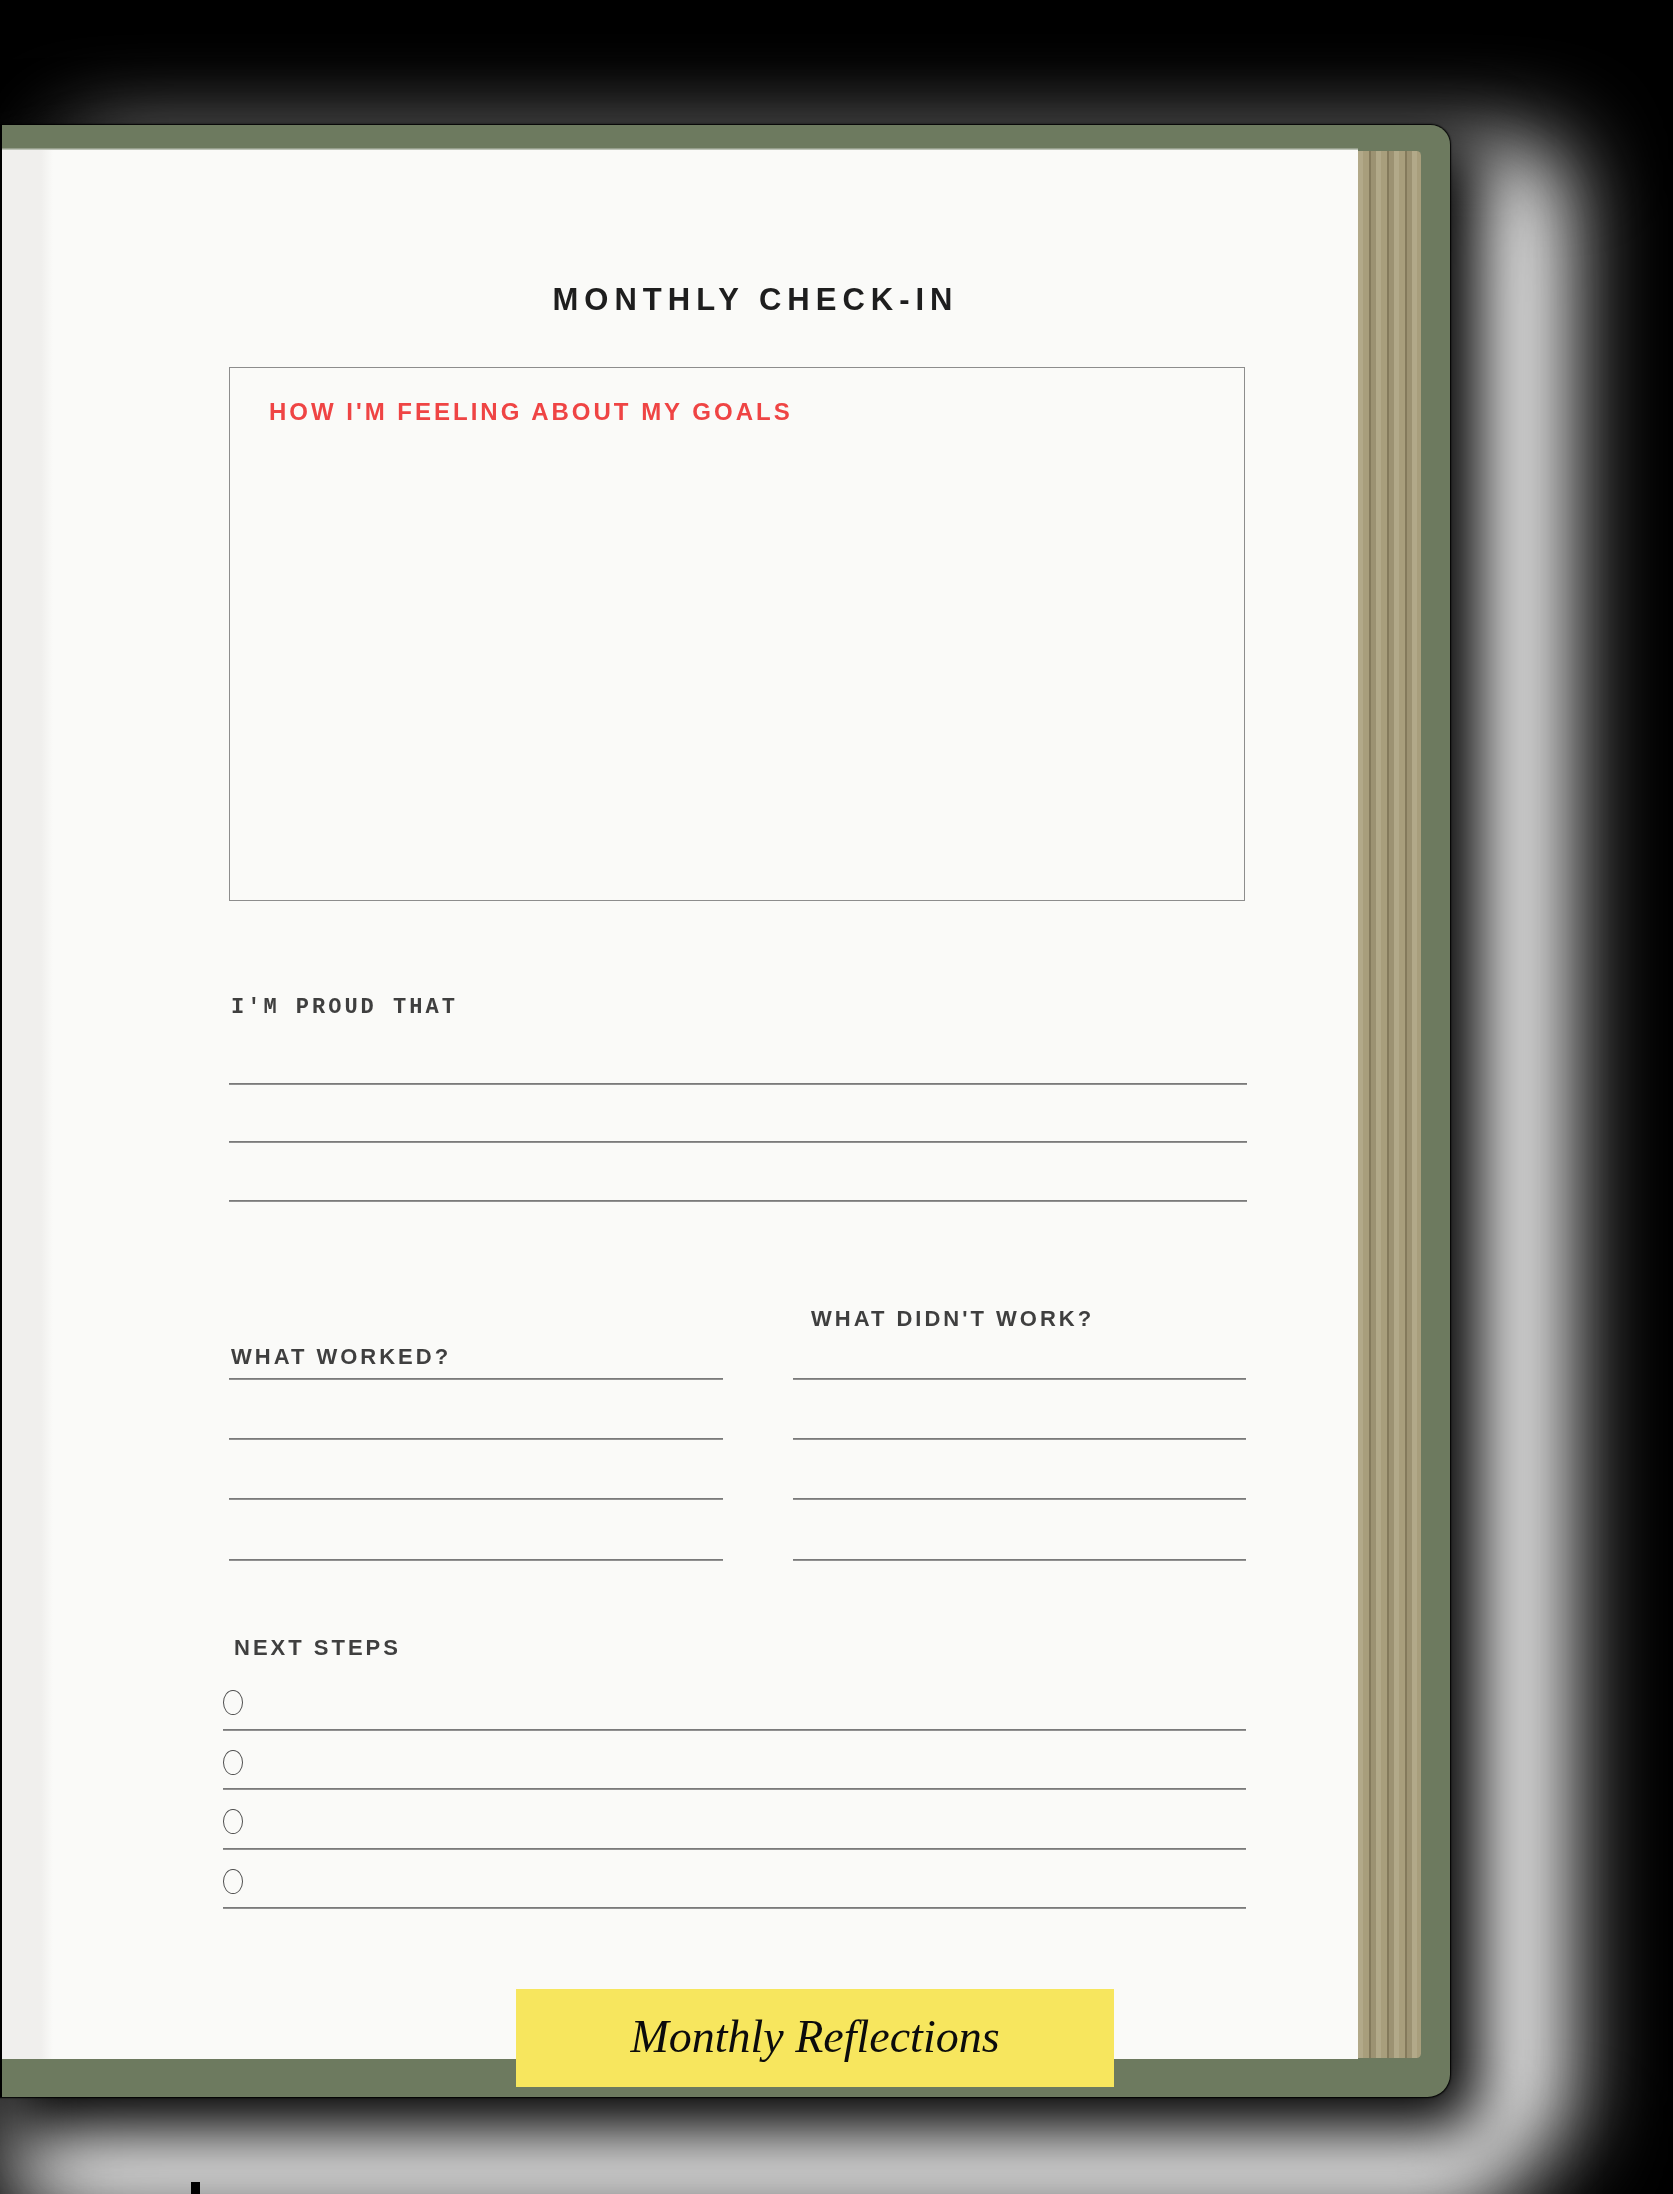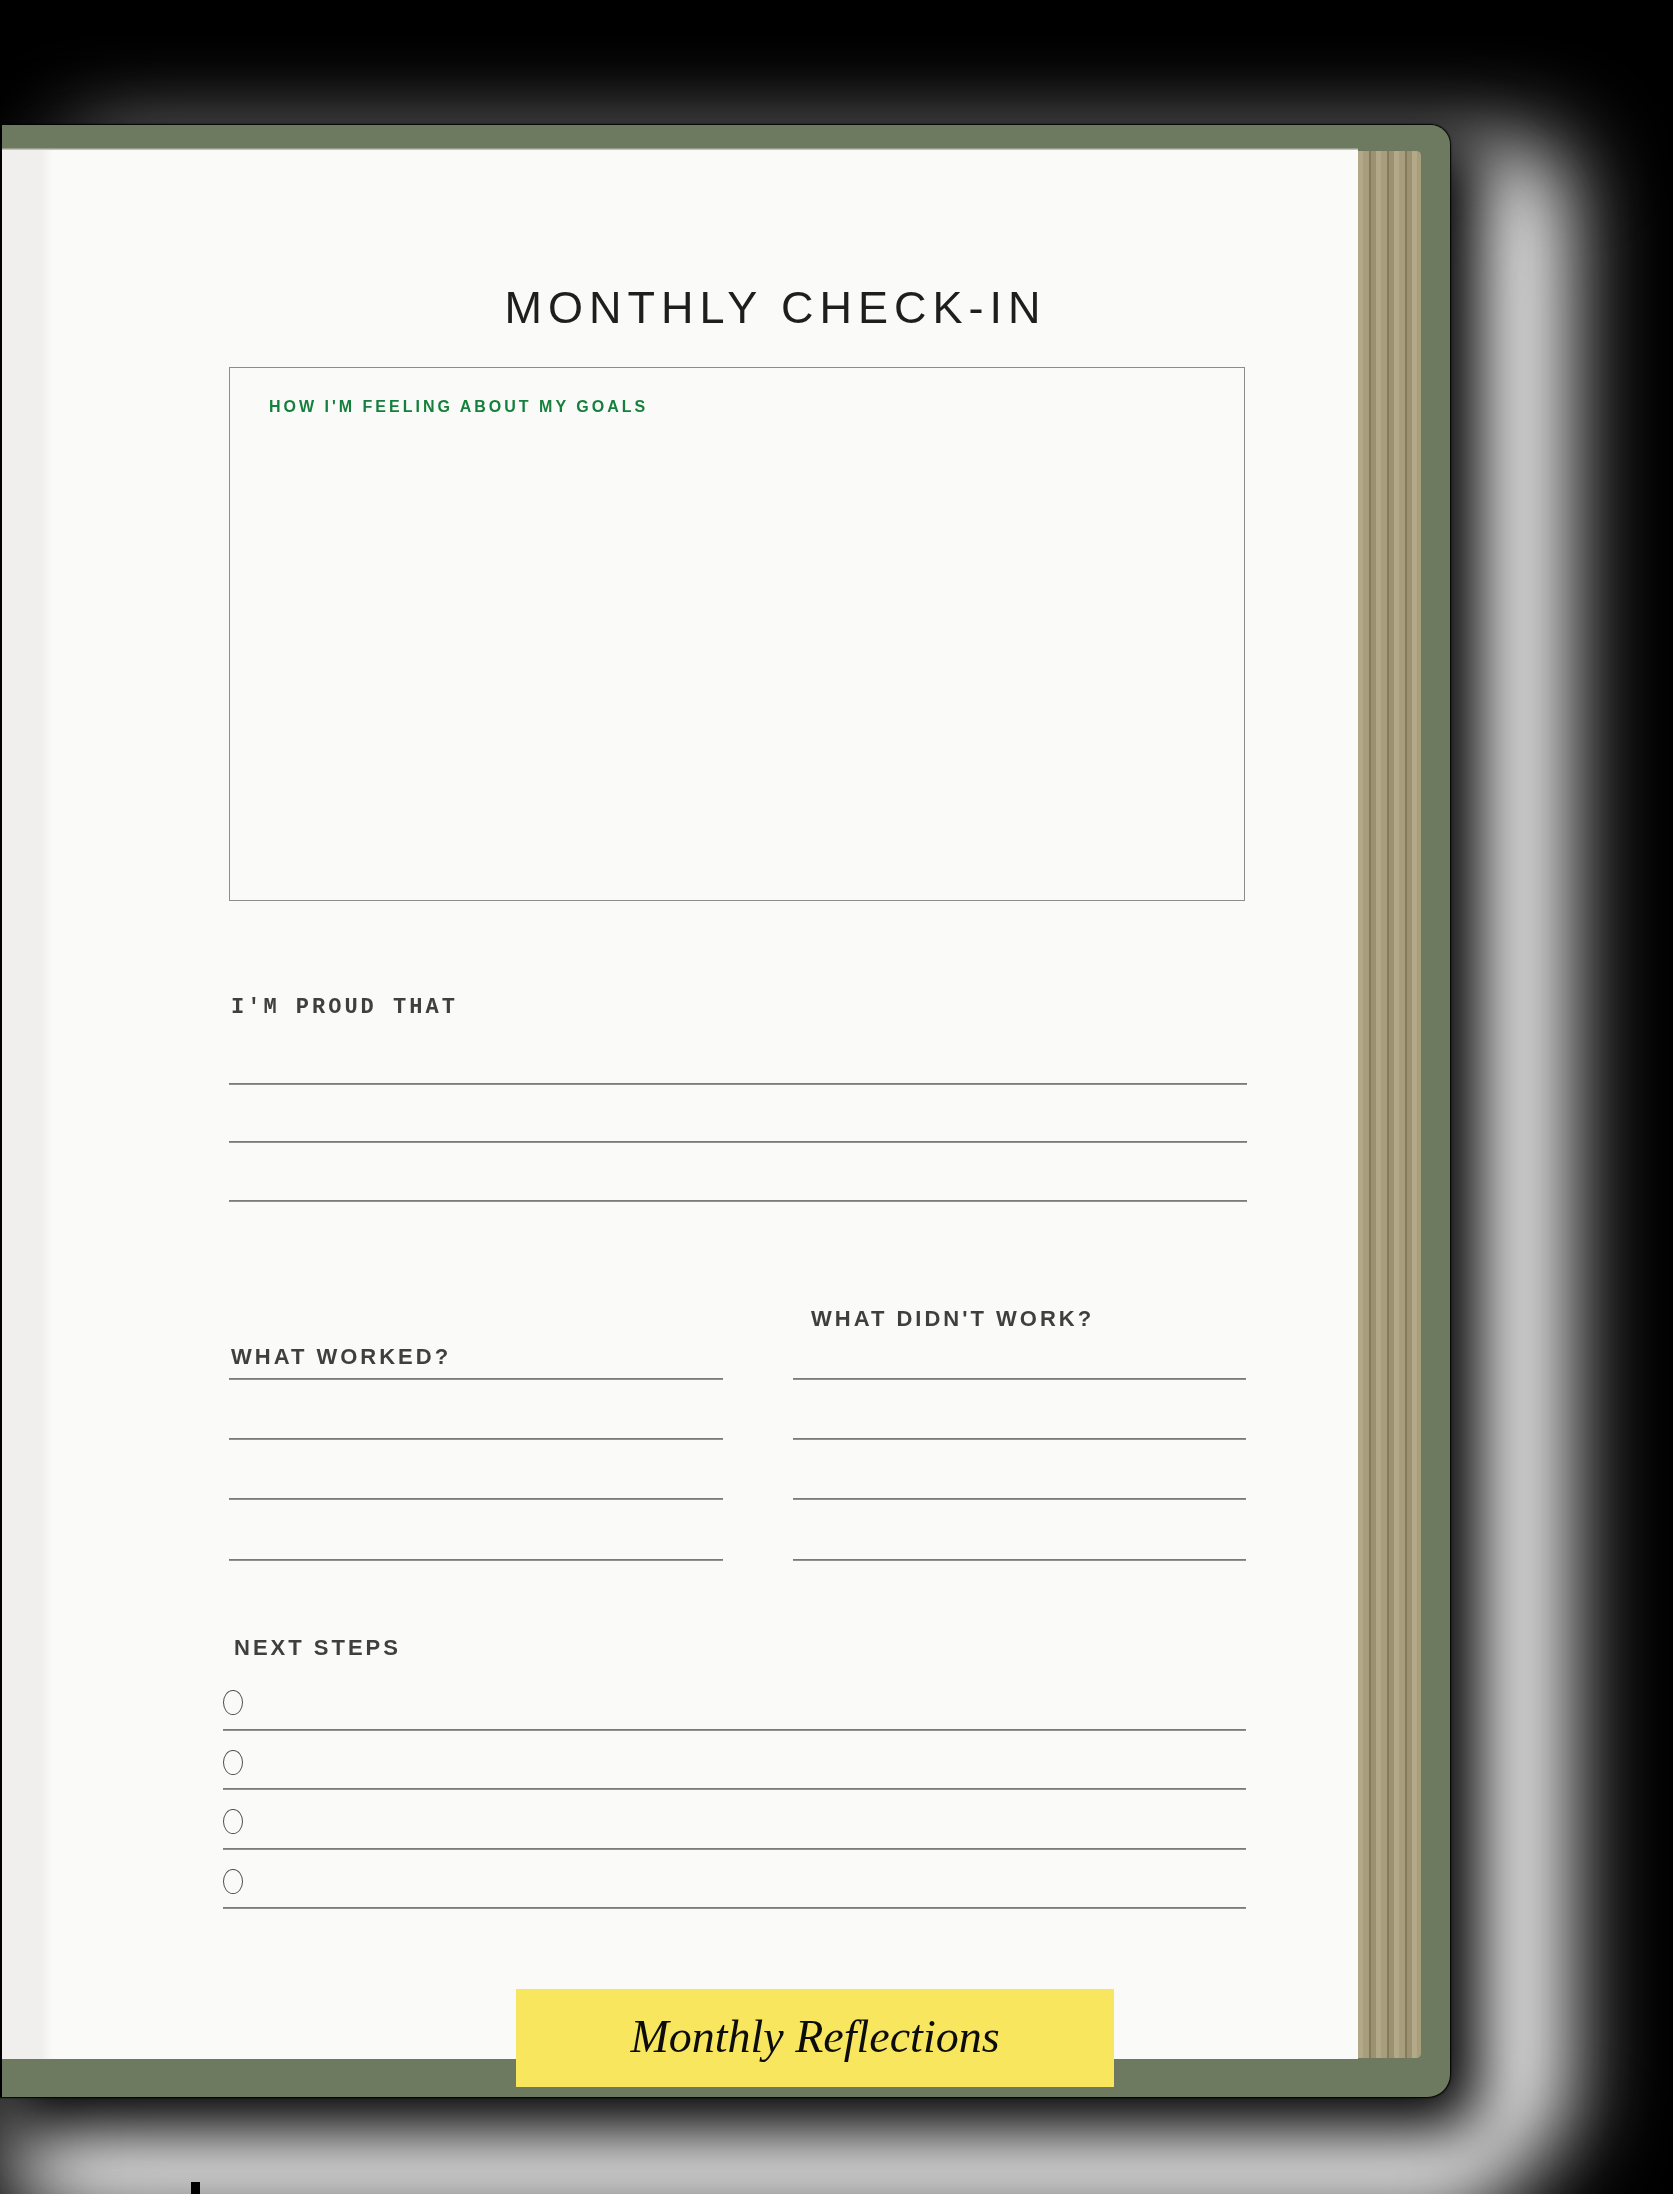--- a/index.html
+++ b/index.html
@@ -30,31 +30,31 @@
     box-shadow:0 -1.5px 0 rgba(255,255,255,0.55);
   }
   .left-strip{
     position:absolute;left:0;top:0;bottom:0;width:59px;
     background:linear-gradient(90deg,#f0efed 0 47px,#fafaf8 59px);
   }
   .left-edge-line{position:absolute;left:0;top:125px;width:2.3px;height:1972px;background:#000;z-index:6;}
 
   
   .page-title{
-    position:absolute;left:461px;top:132px;width:641px;
-    font-size:45px;font-weight:normal;letter-spacing:6px;color:#1e1e1e;
+    position:absolute;left:441px;top:132px;width:641px;
+    font-size:31px;font-weight:bold;letter-spacing:6px;color:#1e1e1e;
     text-align:center;white-space:nowrap;
   }
   .feelings-box{
     position:absolute;left:235px;top:217px;width:1016px;height:534px;
     border:1.5px solid #8d8d8d;box-sizing:border-box;background:transparent;
   }
   .box-label{
     position:absolute;left:39px;top:30px;
-    font-size:16px;font-weight:bold;letter-spacing:3px;color:#15803d;white-space:nowrap;
+    font-size:24px;font-weight:bold;letter-spacing:3px;color:#ef4444;white-space:nowrap;
   }
   .section-label{
     position:absolute;font-size:22px;font-weight:bold;letter-spacing:3px;
     color:#3f3f3f;white-space:nowrap;
   }
   .rule{
     position:absolute;height:2.3px;
     background:linear-gradient(#6f6f6f,#9c9c9c);
   }
   .step-circle{

